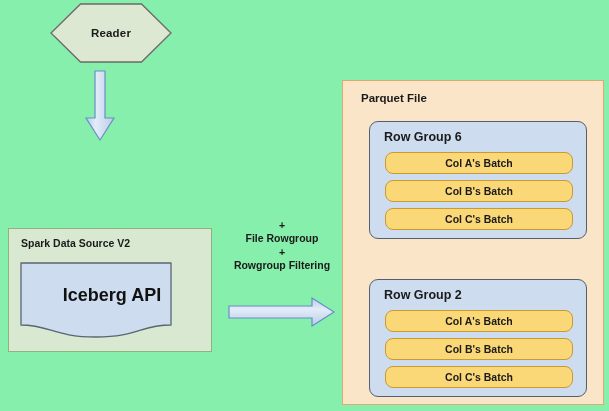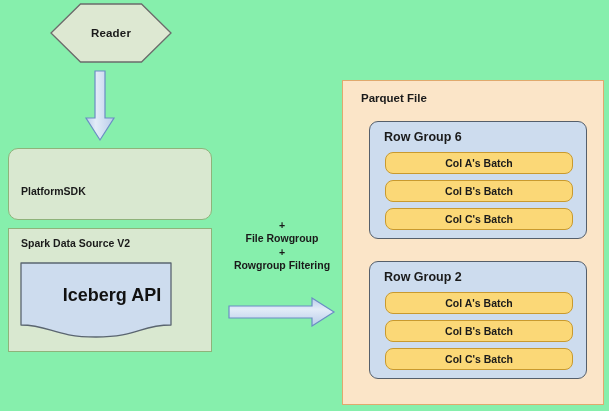--- a/index.html
+++ b/index.html
@@ -162,21 +162,21 @@
     position: absolute;
     left: 26px;
     width: 218px;
     height: 118px;
     box-sizing: border-box;
     background: #cddcee;
     border: 1.4px solid #555f6b;
     border-radius: 9px;
   }
   #rowgroup-1 { top: 40px; }
-  #rowgroup-2 { top: 180px; }
+  #rowgroup-2 { top: 198px; }
 
   .rowgroup .rg-title {
     position: absolute;
     left: 14px;
     top: 8px;
     font-size: 12.5px;
     color: #1a1a1a;
   }
   .batch-list {
     position: absolute;
@@ -218,28 +218,20 @@
         <linearGradient id="gradDown" x1="0" y1="0" x2="1" y2="0">
           <stop offset="0%" stop-color="#b9ccea"></stop>
           <stop offset="35%" stop-color="#e3ecf8"></stop>
           <stop offset="100%" stop-color="#b9ccea"></stop>
         </linearGradient>
       </defs>
       <polygon points="11,1 21,1 21,48 30,48 16,70 2,48 11,48" fill="url(#gradDown)" stroke="#6a8ec4" stroke-width="1.2"></polygon>
     </svg>
   </div>
 
-  <div id="platformsdk-box">
-    <div class="code">
-      <span class="code-line">PlatformSDK</span>
-      <span class="code-line code-indent">.readDataSet(id)</span>
-      <span class="code-line code-indent">.select(session_id)</span>
-      <span class="code-line code-indent">.filter(timestamp = "9/8/2020")</span>
-    </div>
-  </div>
 
   <div id="spark-box">
     <div class="spark-title">Spark Data Source V2</div>
 
     <div id="iceberg-doc">
       <svg width="152" height="76" viewBox="0 0 152 76">
         <path d="M1,1 L151,1 L151,63 C120,63 118,75 76,75 C34,75 30,63 1,63 Z" fill="#cddcee" stroke="#5a6570" stroke-width="1.3" stroke-linejoin="round"></path>
       </svg>
       <div class="doc-label">Iceberg API</div>
     </div>

